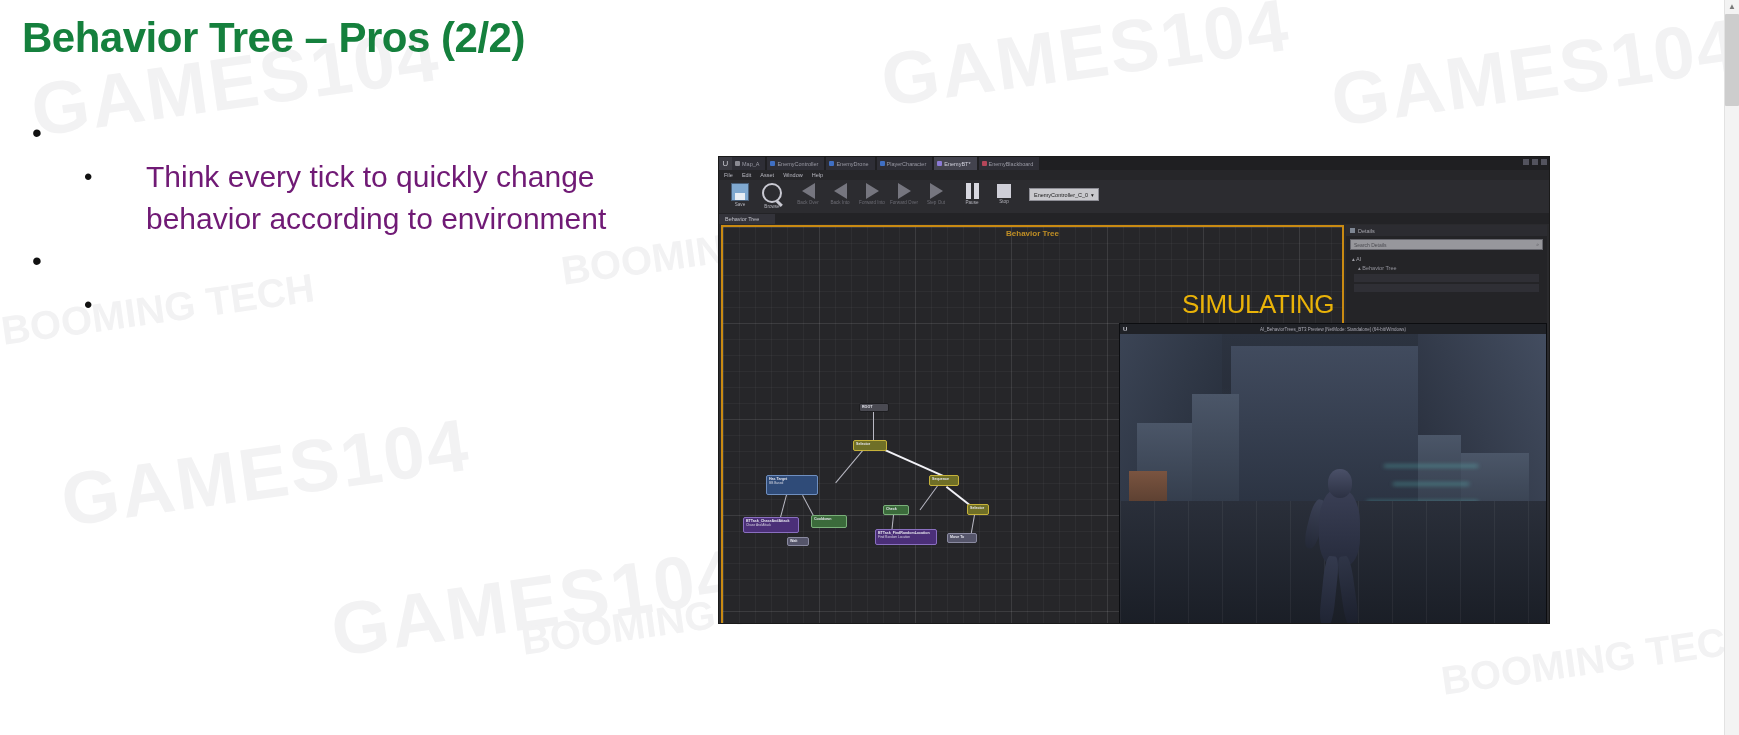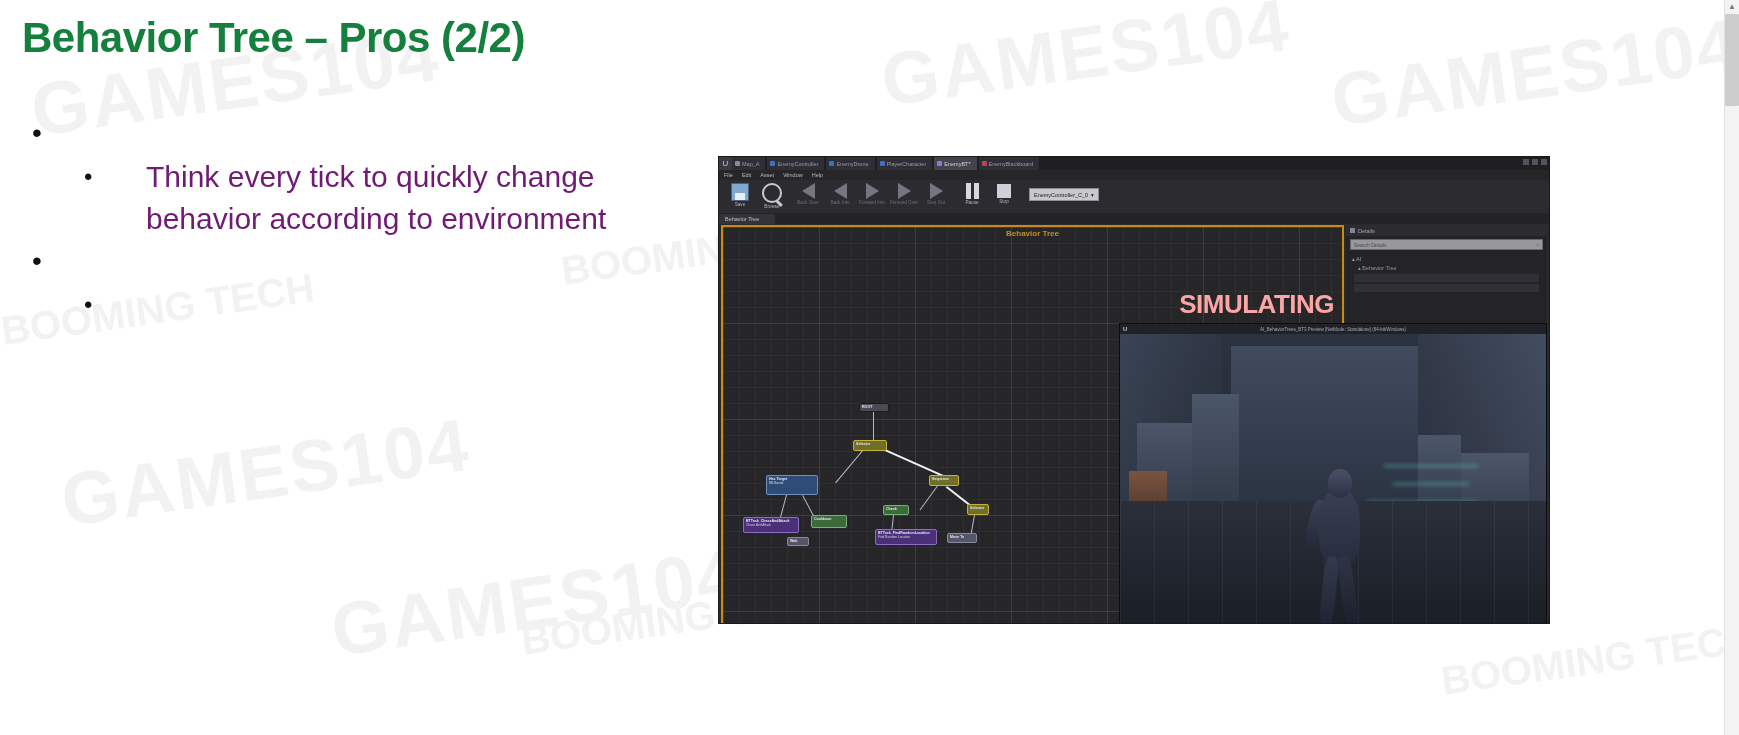--- a/index.html
+++ b/index.html
@@ -74,22 +74,22 @@
          border:2px solid #c98a12;box-sizing:border-box;overflow:hidden;}
   .grid{position:absolute;inset:0;
      background-image:
        linear-gradient(to right,rgba(255,255,255,.035) 1px,transparent 1px),
        linear-gradient(to bottom,rgba(255,255,255,.035) 1px,transparent 1px),
        linear-gradient(to right,rgba(255,255,255,.07) 1px,transparent 1px),
        linear-gradient(to bottom,rgba(255,255,255,.07) 1px,transparent 1px);
      background-size:16px 16px,16px 16px,96px 96px,96px 96px;}
   .graph-title{position:absolute;top:2px;left:0;right:0;text-align:center;font-size:8px;
      font-weight:bold;color:#c08f25;}
-  .simulating{position:absolute;top:62px;right:8px;font-size:26px;font-weight:bold;
-     color:#fca5a5;letter-spacing:-0.5px;}
+  .simulating{position:absolute;top:62px;right:8px;font-size:26px;font-weight:normal;
+     color:#eab308;letter-spacing:-0.5px;}
   .bt-watermark{position:absolute;bottom:10px;right:14px;font-size:22px;font-weight:bold;color:#4e4e52;letter-spacing:0.5px;}
   .node{position:absolute;box-sizing:border-box;border-radius:2px;color:#e6e6ee;
         font-size:3.6px;line-height:1.25;padding:1px 2px;overflow:hidden;}
   .node .nt{font-weight:bold;display:block;white-space:nowrap;}
   .node .ns{display:block;opacity:.85;white-space:nowrap;font-size:3.2px;}
   .n-root{background:#4a4a52;border:1px solid #1d1d20;}
   .n-comp{background:#6f6f27;border:1px solid #c6b23a;}
   .n-sel{background:#6f6f27;border:1px solid #c6b23a;}
   .n-task{background:#4b2f78;border:1px solid #8a6fc0;}
   .n-serv{background:#2f4b78;border:1px solid #6f8fc0;}

